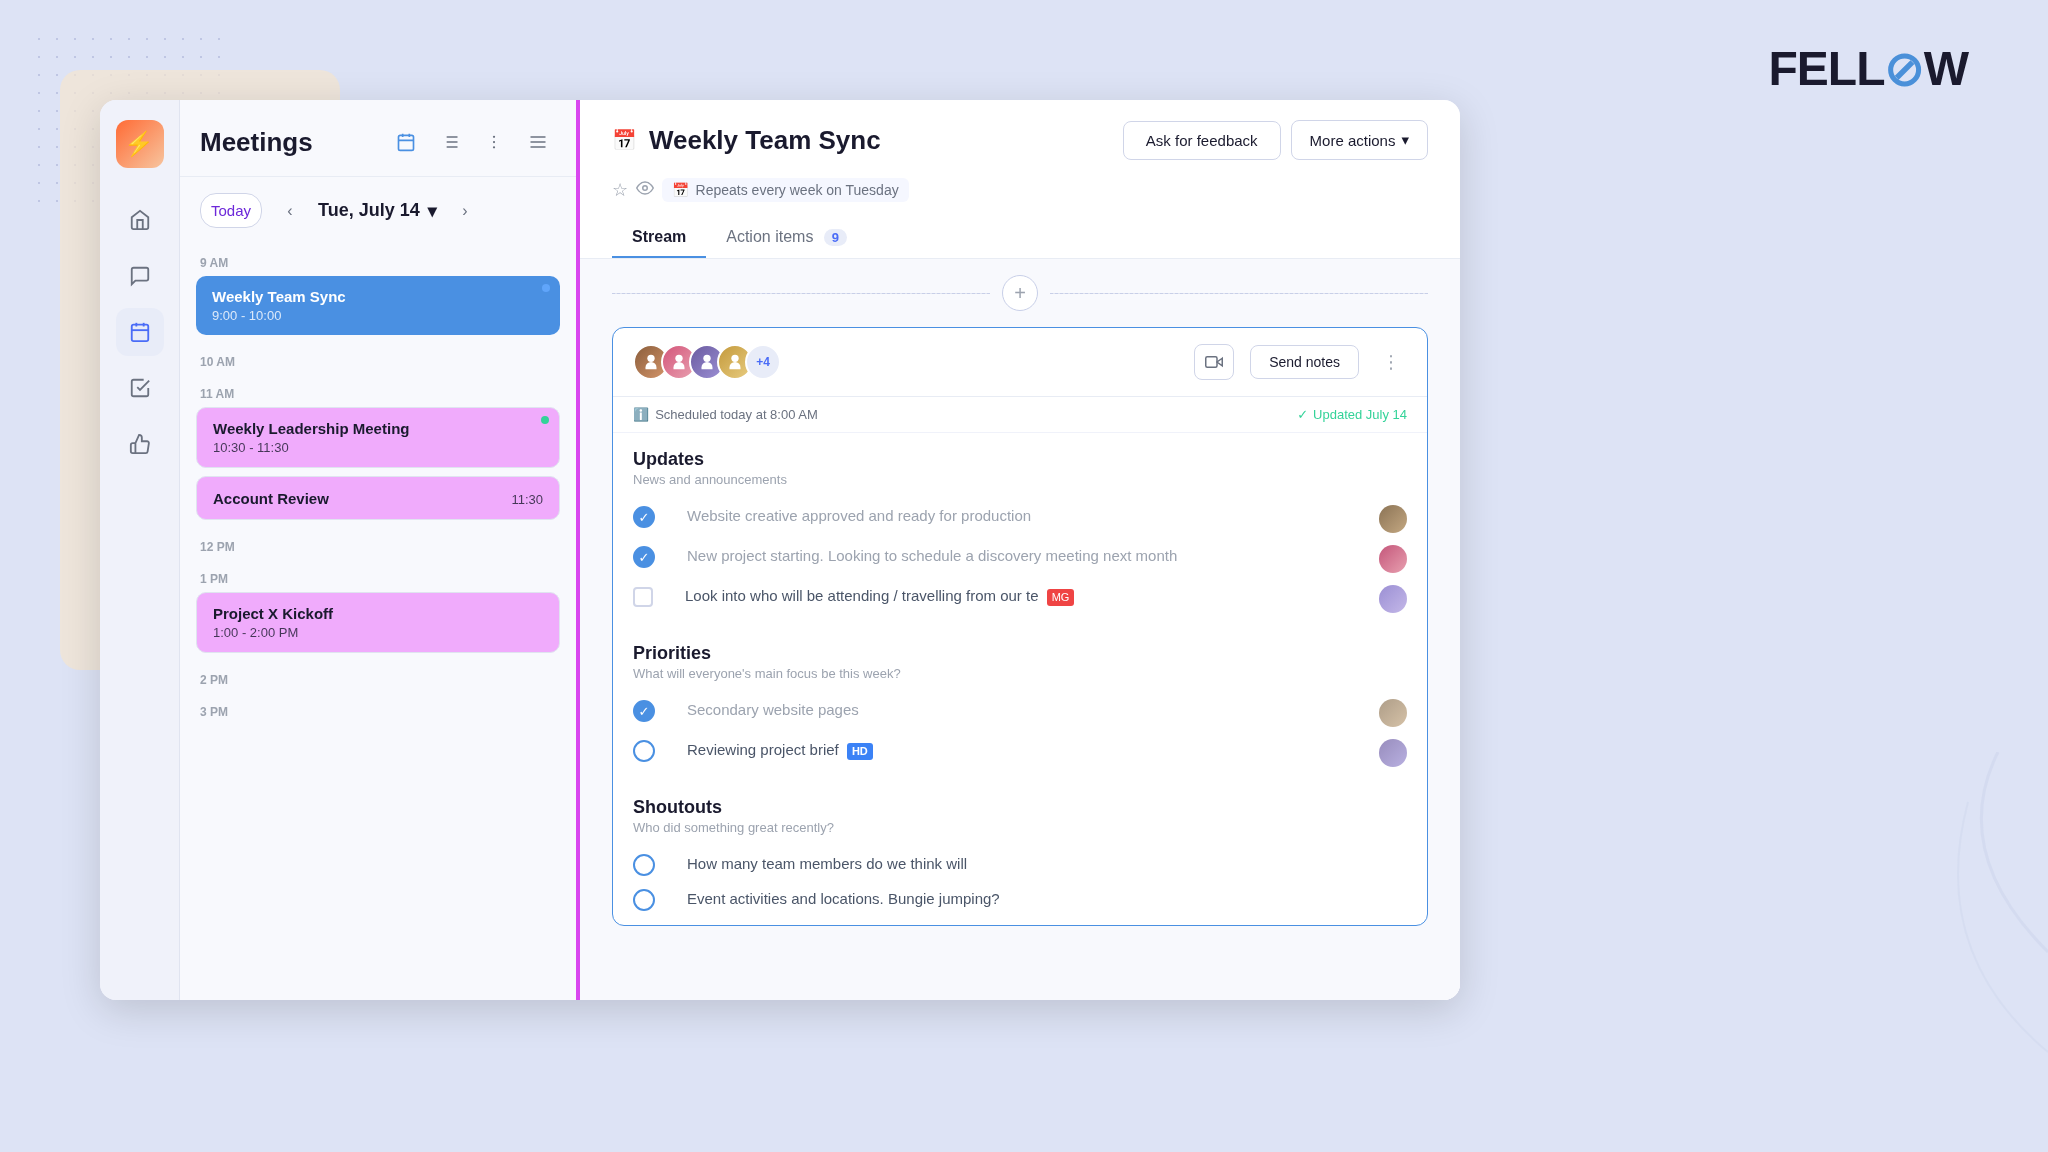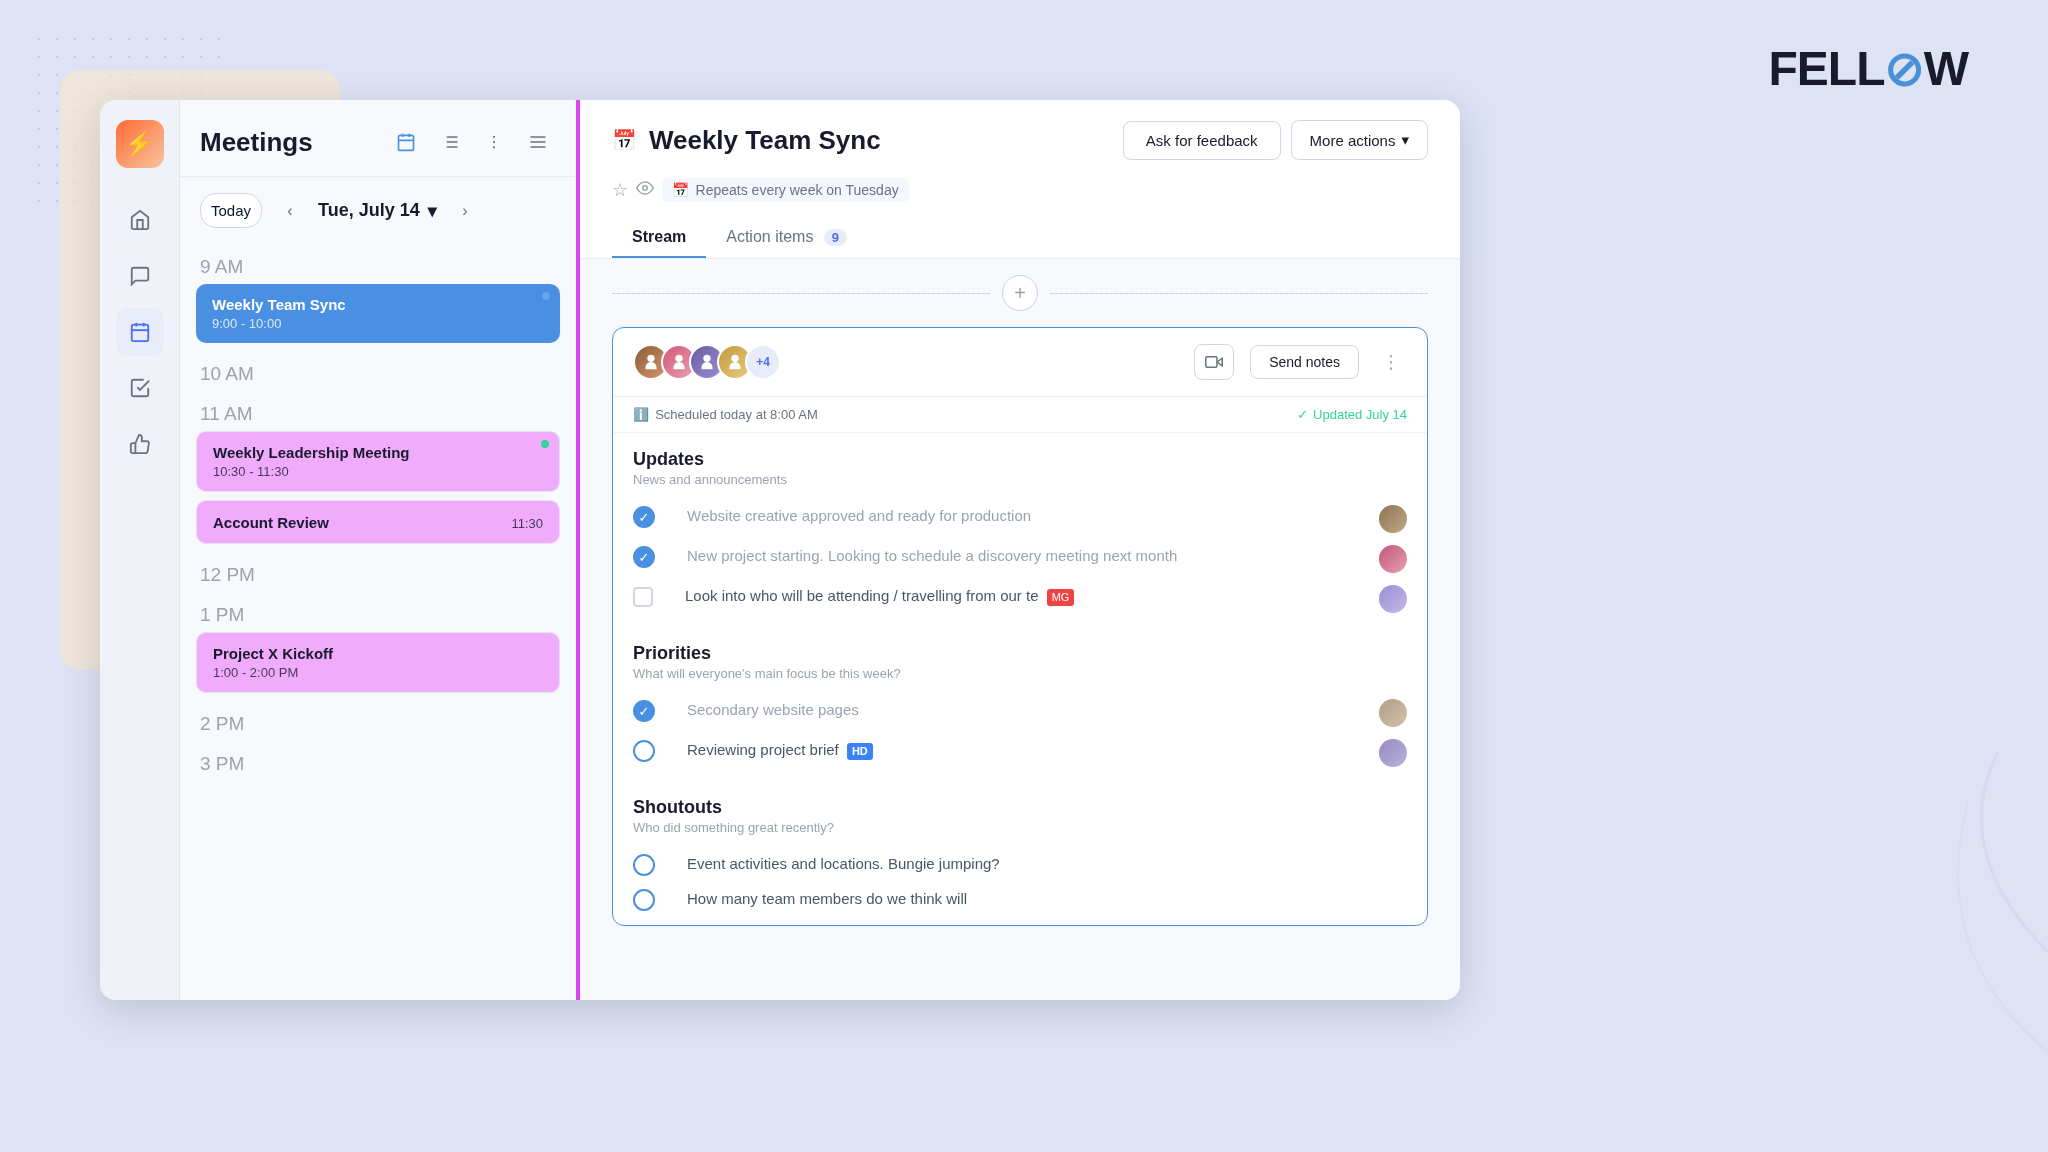--- a/index.html
+++ b/index.html
@@ -158,21 +158,21 @@
       gap: 12px;
     }
 
     .today-btn {
       padding: 8px 10px;
       border: 1.5px solid #d0d5e8;
       border-radius: 16px;
       background: white;
       font-size: 15px;
       cursor: pointer;
-      color: #0f172a;
+      color: #6d28d9;
       font-weight: 500;
     }
 
     .date-display {
       display: flex;
       align-items: center;
       gap: 8px;
       font-size: 18px;
       font-weight: 600;
       color: #1a1a2e;
@@ -194,24 +194,24 @@
     }
 
     
     .events-list {
       flex: 1;
       overflow-y: auto;
       padding: 0 16px;
     }
 
     .time-label {
-      font-size: 19px;
+      font-size: 12px;
       color: #9ca3af;
       padding: 12px 4px 6px;
-      font-weight: 400;
+      font-weight: 700;
     }
 
     .event-card {
       border-radius: 10px;
       padding: 12px 16px;
       margin-bottom: 8px;
       cursor: pointer;
       position: relative;
     }
 
@@ -934,26 +934,26 @@
             <div class="item-avatar" style="background: linear-gradient(135deg, #6b5ba0, #9b8fd4); opacity: 0.7;"></div>
           </div>
         </div>
 
         <div class="section">
           <div class="section-title">Shoutouts</div>
           <div class="section-subtitle">Who did something great recently?</div>
 
           <div class="agenda-item">
             <div class="check-circle"></div>
-            <div class="agenda-text">Event activities and locations. Bungie jumping?</div>
+            <div class="agenda-text">How many team members do we think will</div>
           </div>
 
           <div class="agenda-item">
             <div class="check-circle"></div>
-            <div class="agenda-text">How many team members do we think will</div>
+            <div class="agenda-text">Event activities and locations. Bungie jumping?</div>
           </div>
         </div>
 
       </div>
     </div>
   </div>
 
 </div>
 
 </body></html>

